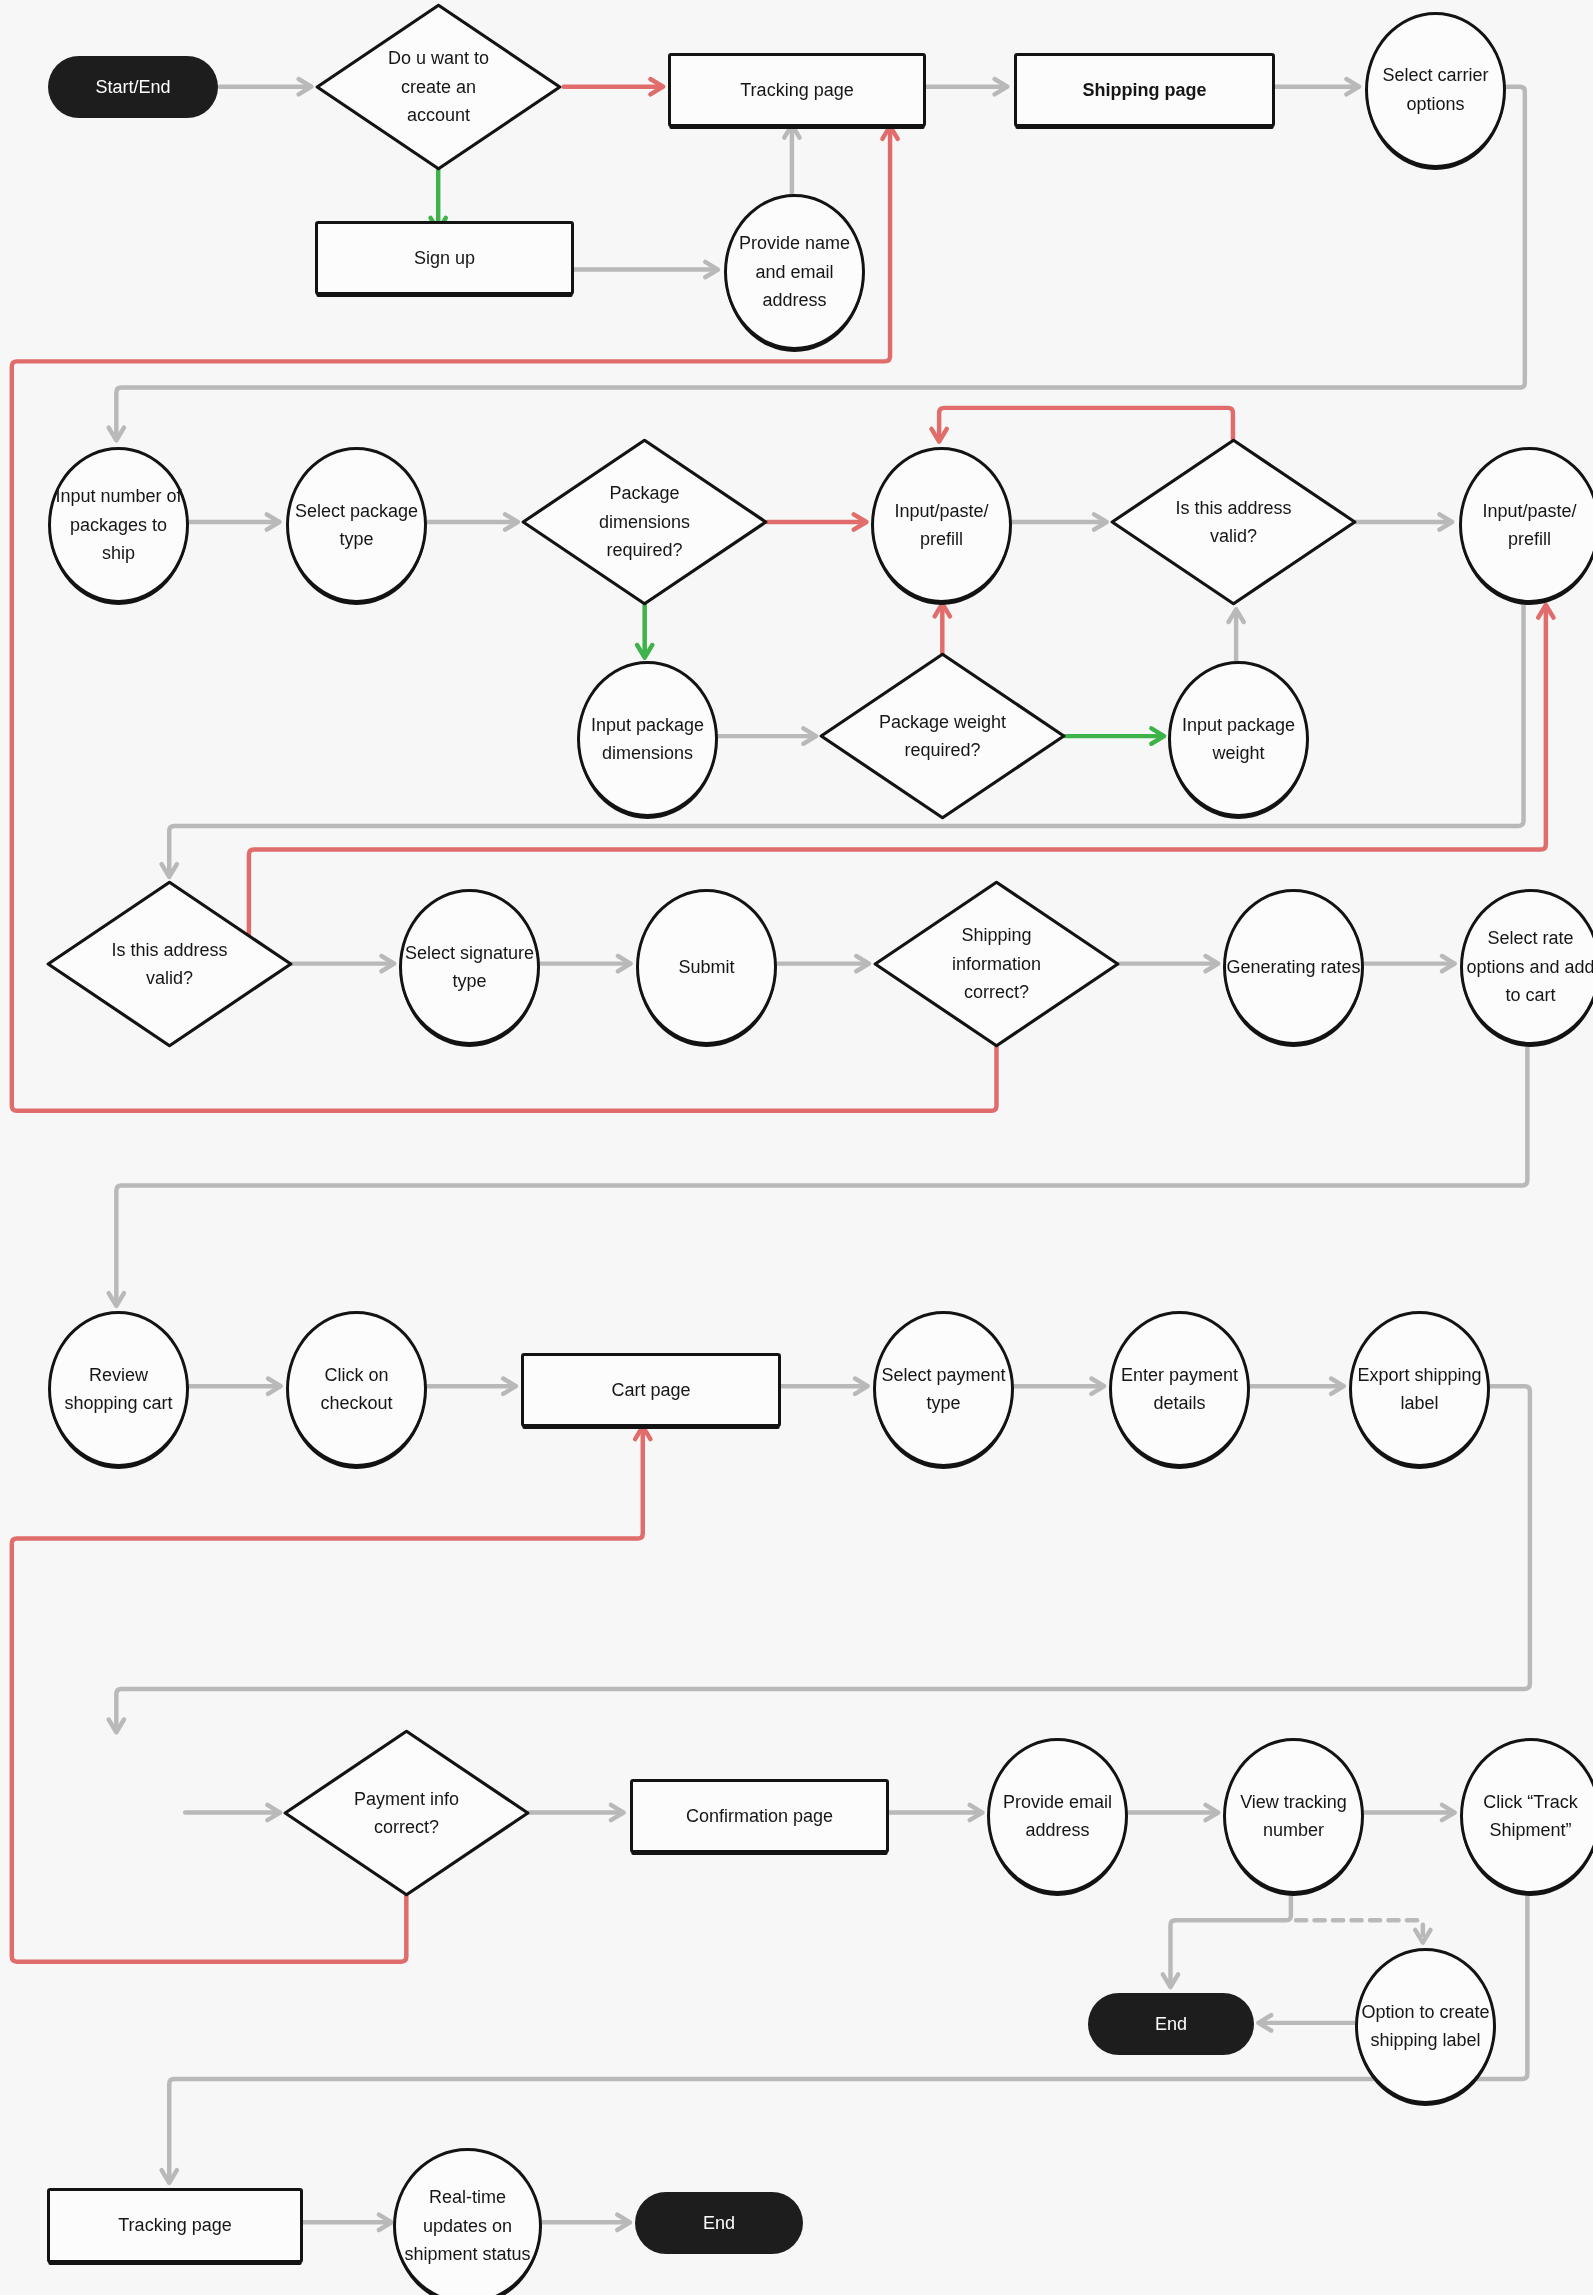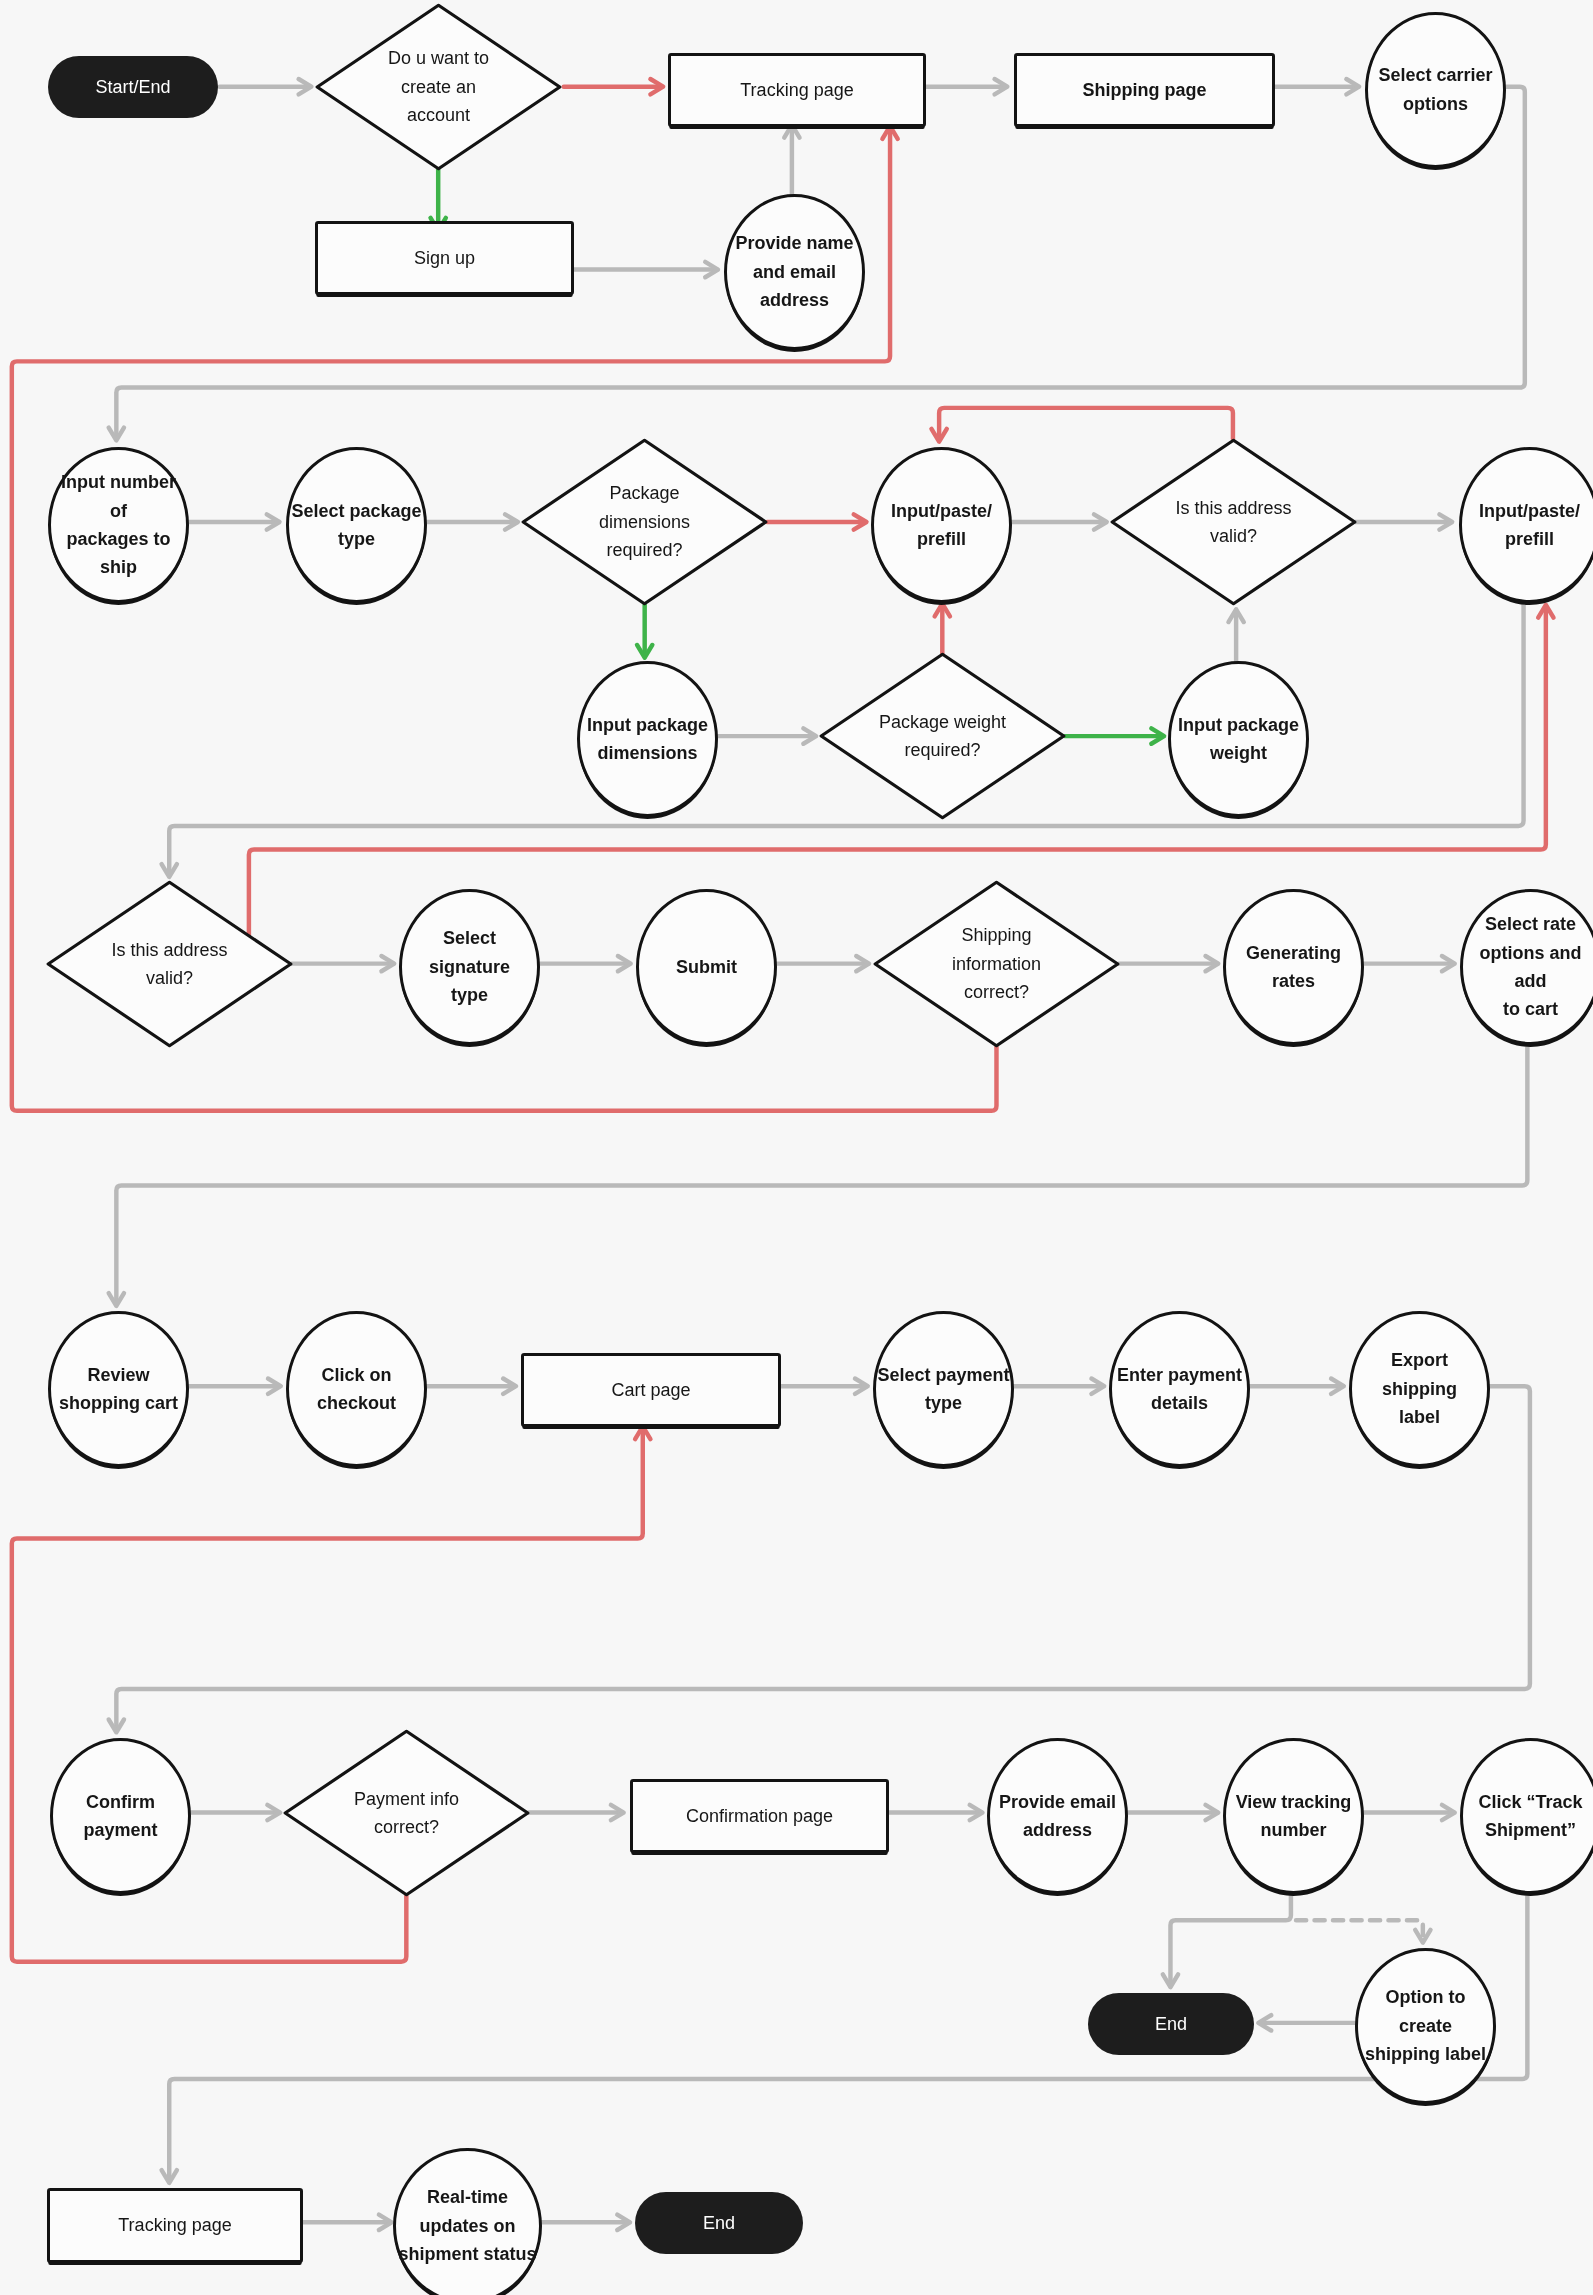--- a/index.html
+++ b/index.html
@@ -28,21 +28,20 @@
   .node{
     position:absolute;z-index:2;
     display:flex;align-items:center;justify-content:center;
     text-align:center;font-size:18px;line-height:1.58;color:#161616;
   }
   .lbl{white-space:pre-line;position:relative;}
   .ellipse{
     width:135px;height:150px;border:3.2px solid var(--node-border);
     border-radius:50%;background:var(--node-fill);
     box-shadow:0 3.2px 0 -1.3px var(--node-border);
-    font-weight:bold;
   }
   .rect{
     height:68px;border:3.2px solid var(--node-border);border-radius:3.2px;
     background:var(--node-fill);
     box-shadow:0 3.2px 0 -1.3px var(--node-border);
   }
   .diamond{width:249px;height:170px;}
   .diamond .dshape{position:absolute;left:0;top:0;}
   .diamond polygon{fill:var(--node-fill);stroke:var(--node-border);stroke-width:5;stroke-linejoin:round;}
   .diamond .lbl{max-width:148px;}
@@ -269,24 +268,20 @@
   <div class="node ellipse" style="left:1349px;top:1311px">
     <span class="lbl">Export shipping
 label</span>
   </div>
 
   <div class="node ellipse" style="left:1109px;top:1311px">
     <span class="lbl">Enter payment
 details</span>
   </div>
 
-  <div class="node ellipse" style="left:50px;top:1738px">
-    <span class="lbl">Confirm
-payment</span>
-  </div>
 
   <div class="node diamond" style="left:282px;top:1728px">
     <svg class="dshape" width="249" height="170" viewBox="0 0 390 266">
       <polygon points="195,5 385,133 195,261 5,133"></polygon>
     </svg>
     <span class="lbl">Payment info
 correct?</span>
   </div>
 
   <div class="node rect" style="left:630px;top:1779px;width:253px">

